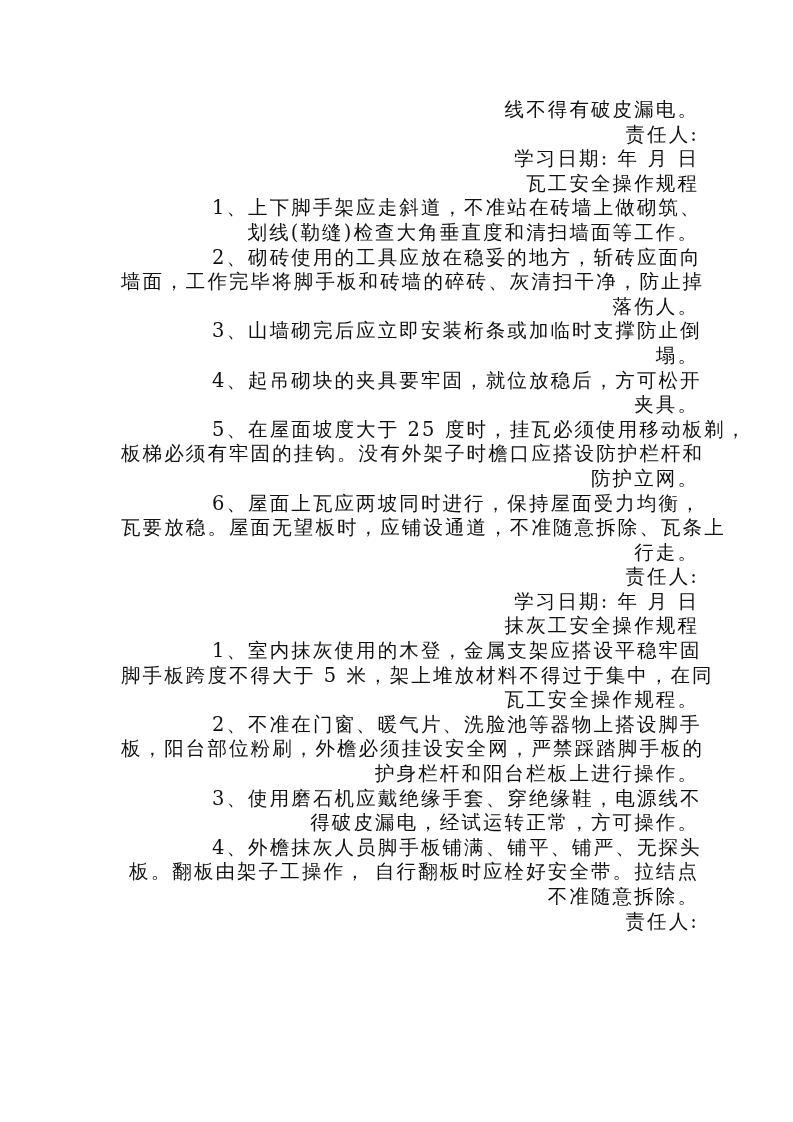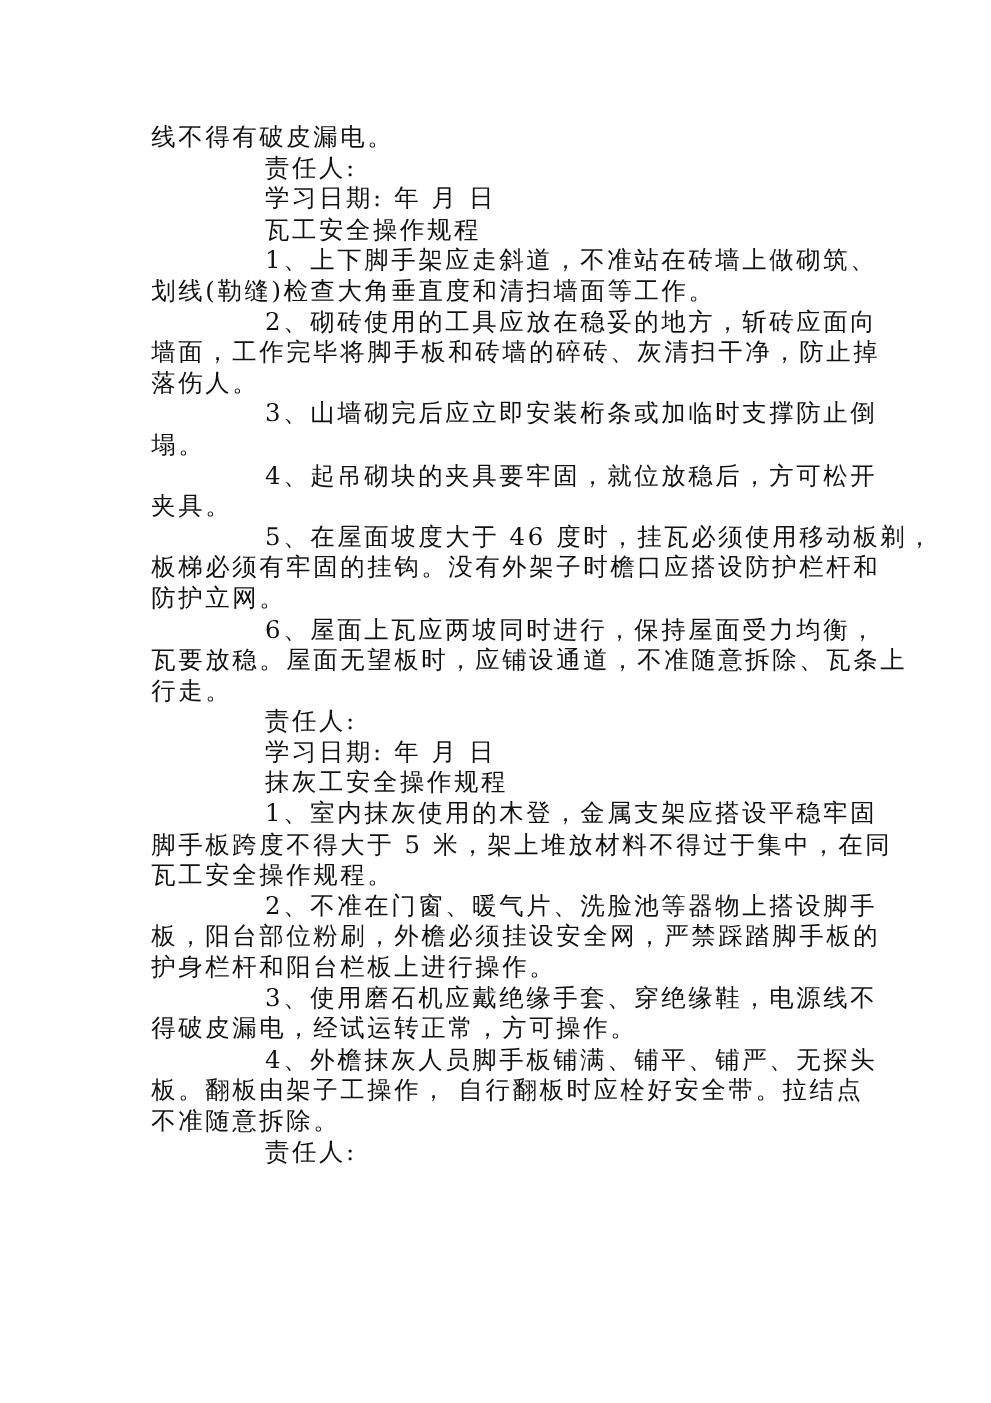--- a/index.html
+++ b/index.html
@@ -8,41 +8,41 @@
     position: absolute;
     left: 121px;
     top: 98px;
     width: 578px;
     font-family: "DejaVu Serif", "Liberation Serif", serif;
     font-size: 19.5px;
     line-height: 24.6px;
     color: #111111;
     letter-spacing: 2.1px;
   }
-  .line { white-space: nowrap; height: 24.6px; }
+  .line { white-space: nowrap; height: 24.6px; text-align: right; }
   .indent { padding-left: 91px; }
 </style>
 </head>
 <body>
 
 <div class="page">
   <div class="line">线不得有破皮漏电。</div>
   <div class="line indent">责任人:</div>
   <div class="line indent">学习日期: 年  月  日</div>
   <div class="line indent">瓦工安全操作规程</div>
   <div class="line indent">1、上下脚手架应走斜道，不准站在砖墙上做砌筑、</div>
   <div class="line">划线(勒缝)检查大角垂直度和清扫墙面等工作。</div>
   <div class="line indent">2、砌砖使用的工具应放在稳妥的地方，斩砖应面向</div>
   <div class="line">墙面，工作完毕将脚手板和砖墙的碎砖、灰清扫干净，防止掉</div>
   <div class="line">落伤人。</div>
   <div class="line indent">3、山墙砌完后应立即安装桁条或加临时支撑防止倒</div>
   <div class="line">塌。</div>
   <div class="line indent">4、起吊砌块的夹具要牢固，就位放稳后，方可松开</div>
   <div class="line">夹具。</div>
-  <div class="line indent">5、在屋面坡度大于 46 度时，挂瓦必须使用移动板剃，</div>
+  <div class="line indent">5、在屋面坡度大于 25 度时，挂瓦必须使用移动板剃，</div>
   <div class="line">板梯必须有牢固的挂钩。没有外架子时檐口应搭设防护栏杆和</div>
   <div class="line">防护立网。</div>
   <div class="line indent">6、屋面上瓦应两坡同时进行，保持屋面受力均衡，</div>
   <div class="line">瓦要放稳。屋面无望板时，应铺设通道，不准随意拆除、瓦条上</div>
   <div class="line">行走。</div>
   <div class="line indent">责任人:</div>
   <div class="line indent">学习日期: 年  月  日</div>
   <div class="line indent">抹灰工安全操作规程</div>
   <div class="line indent">1、室内抹灰使用的木登，金属支架应搭设平稳牢固</div>
   <div class="line">脚手板跨度不得大于 5 米，架上堆放材料不得过于集中，在同</div>

